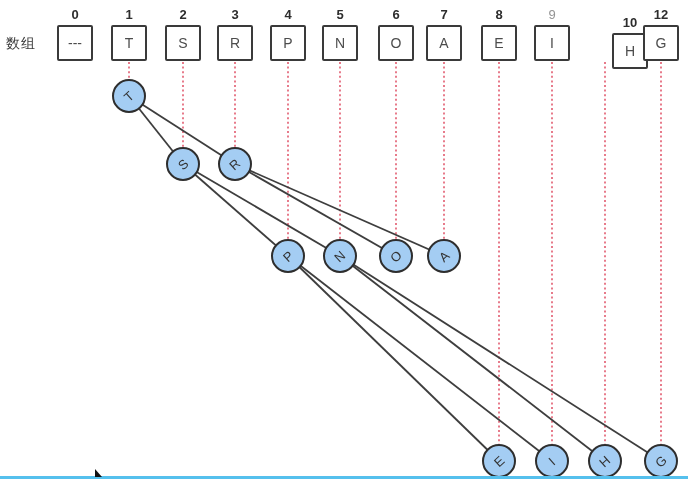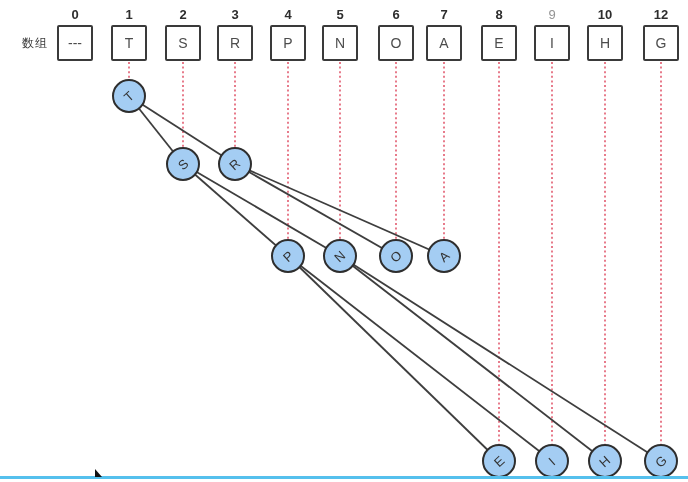--- a/index.html
+++ b/index.html
@@ -8,24 +8,23 @@
     width: 688px;
     height: 482px;
     background: var(--bg, #ffffff);
     overflow: hidden;
     font-family: "Liberation Sans", sans-serif;
   }
   .array-label {
     position: absolute;
     left: 6px;
     top: 35px;
-    font-size: 12px;
+    font-size: 14px;
     letter-spacing: 1px;
     color: var(--label-color, #3b3b3b);
-    margin-left: 16px;
   }
   .cell-col {
     position: absolute;
     top: 4px;
     width: 36px;
     text-align: center;
   }
   .cell-index {
     height: 21px;
     line-height: 21px;
@@ -139,21 +138,21 @@
         <div class="cell-box">A</div>
       </div>
       <div class="cell-col" style="left: 481px;">
         <div class="cell-index">8</div>
         <div class="cell-box">E</div>
       </div>
       <div class="cell-col" style="left: 534px;">
         <div class="cell-index dim">9</div>
         <div class="cell-box">I</div>
       </div>
-      <div class="cell-col" style="left: 587px;">
+      <div class="cell-col" style="left: 612px; margin-top: 8px;">
         <div class="cell-index">10</div>
         <div class="cell-box">H</div>
       </div>
       <div class="cell-col" style="left: 643px;">
         <div class="cell-index">12</div>
         <div class="cell-box">G</div>
       </div>
     </div>
   <svg class="lines-svg" id="lines" width="688" height="482" viewBox="0 0 688 482">
       <line x1="129" y1="62" x2="129" y2="79" class="dotted"></line>

